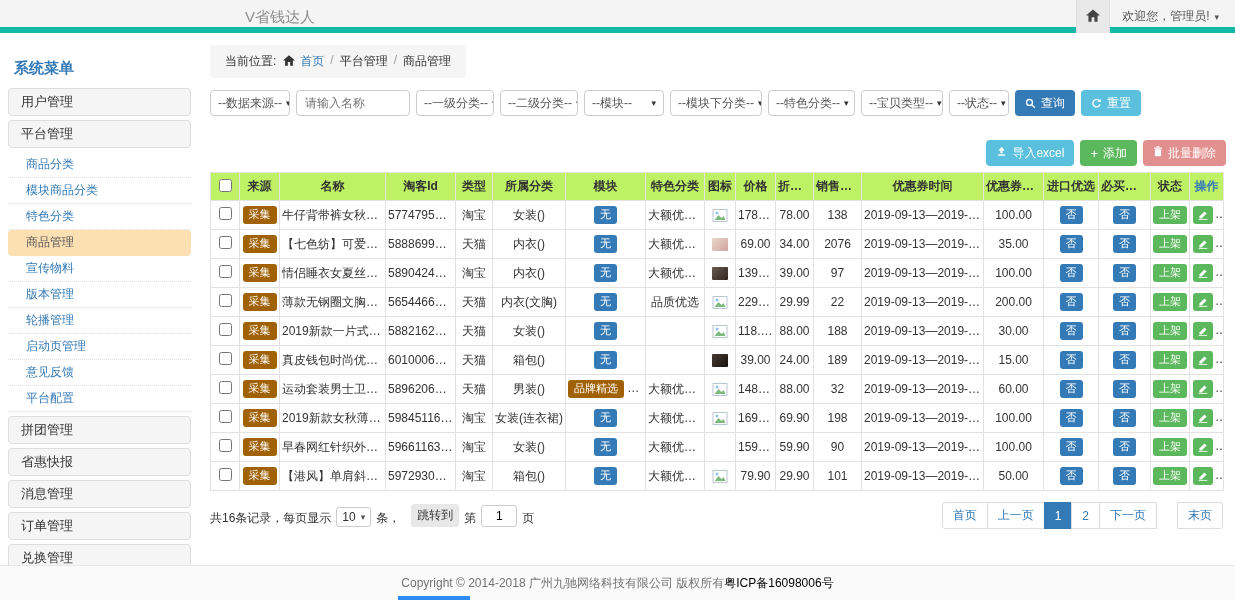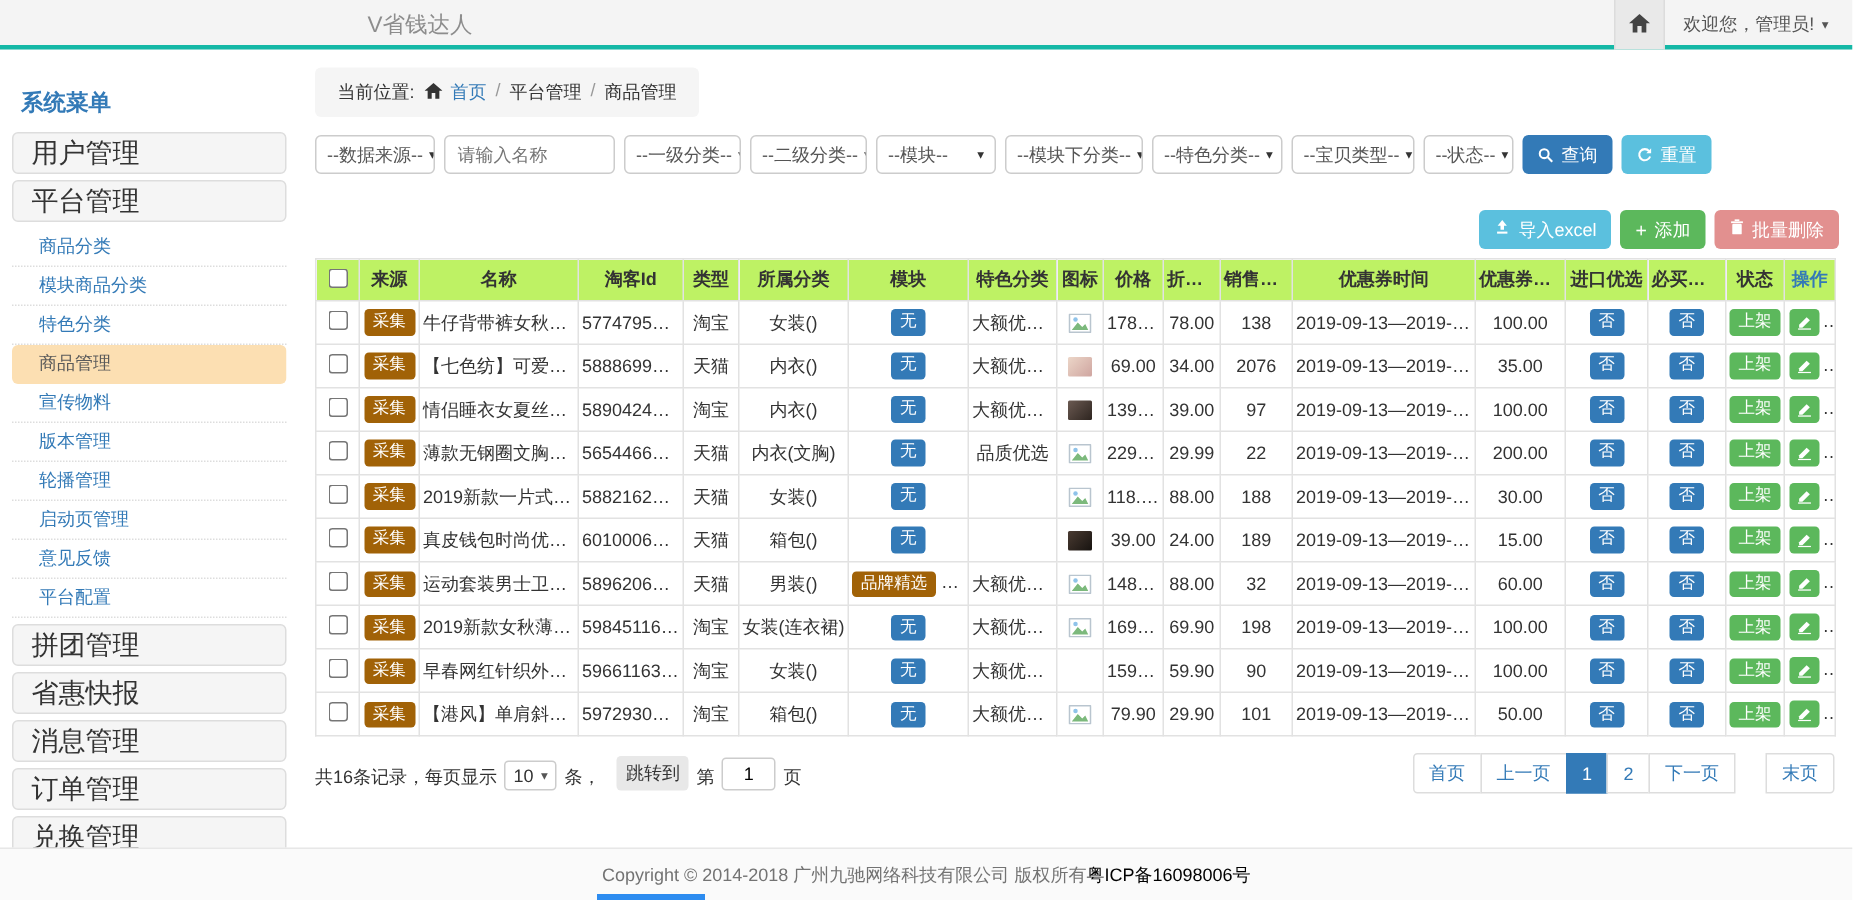--- a/index.html
+++ b/index.html
@@ -4,34 +4,34 @@
 <style>
   * { box-sizing: border-box; margin: 0; padding: 0; }
   html,body { width:1235px; height:600px; }
   body {
     position: relative; overflow: hidden; background:#fff;
     font-family: "Liberation Sans", "DejaVu Sans", sans-serif;
     font-size: 12px; color:#333;
   }
   
   .topbar { position:absolute; top:0; left:0; right:0; height:33px;
-    background:#f4f4f4; border-bottom:3px solid #14b8a6; z-index:6; }
+    background:#f4f4f4; border-bottom:6px solid #14b8a6; z-index:6; }
   .app-title { position:absolute; left:245px; top:0; line-height:33px;
     font-size:15px; color:#8d8d8d; }
   .top-right { position:absolute; right:0; top:0; height:33px; display:flex; align-items:stretch; }
   .home-box { width:34px; background:#e9e9e9; border-left:1px solid #dcdcdc;
     border-right:1px solid #dcdcdc; display:flex; align-items:center; justify-content:center; cursor:pointer; }
   .welcome { display:flex; align-items:center; gap:5px; padding:0 16px 0 12px;
     color:#555; cursor:pointer; }
   .caret { font-size:9px; color:#555; }
   
   .sidebar { position:absolute; left:8px; top:55px; width:183px; z-index:1; }
   .sidebar-title { color:#337ab7; font-size:15px; font-weight:bold; padding:4px 6px 10px; }
   .menu-header { background:#f5f5f5; border:1px solid #ddd; border-radius:4px;
-    padding:6px 12px; font-size:18px; color:#333; margin-bottom:4px; cursor:pointer; line-height:14px; }
+    padding:6px 12px; font-size:13px; color:#333; margin-bottom:4px; cursor:pointer; line-height:14px; }
   .menu-panel { margin-bottom:4px; }
   .menu-item { padding:6px 18px; font-size:12px; color:#337ab7;
     border-bottom:1px dotted #ddd; cursor:pointer; line-height:13px; }
   .menu-item.active { background:#fcdfb2; border-radius:4px; color:#5a5a5a; border-bottom-color:transparent; }
   
   .main { position:absolute; left:210px; top:45px; width:1016px; z-index:2; }
   .breadcrumb { display:inline-flex; align-items:center; gap:6px; background:#f5f5f5;
     border-radius:4px; padding:8px 15px; margin-bottom:10px; color:#333; }
   .breadcrumb .link { color:#337ab7; cursor:pointer; }
   .breadcrumb .sep { color:#999; }

